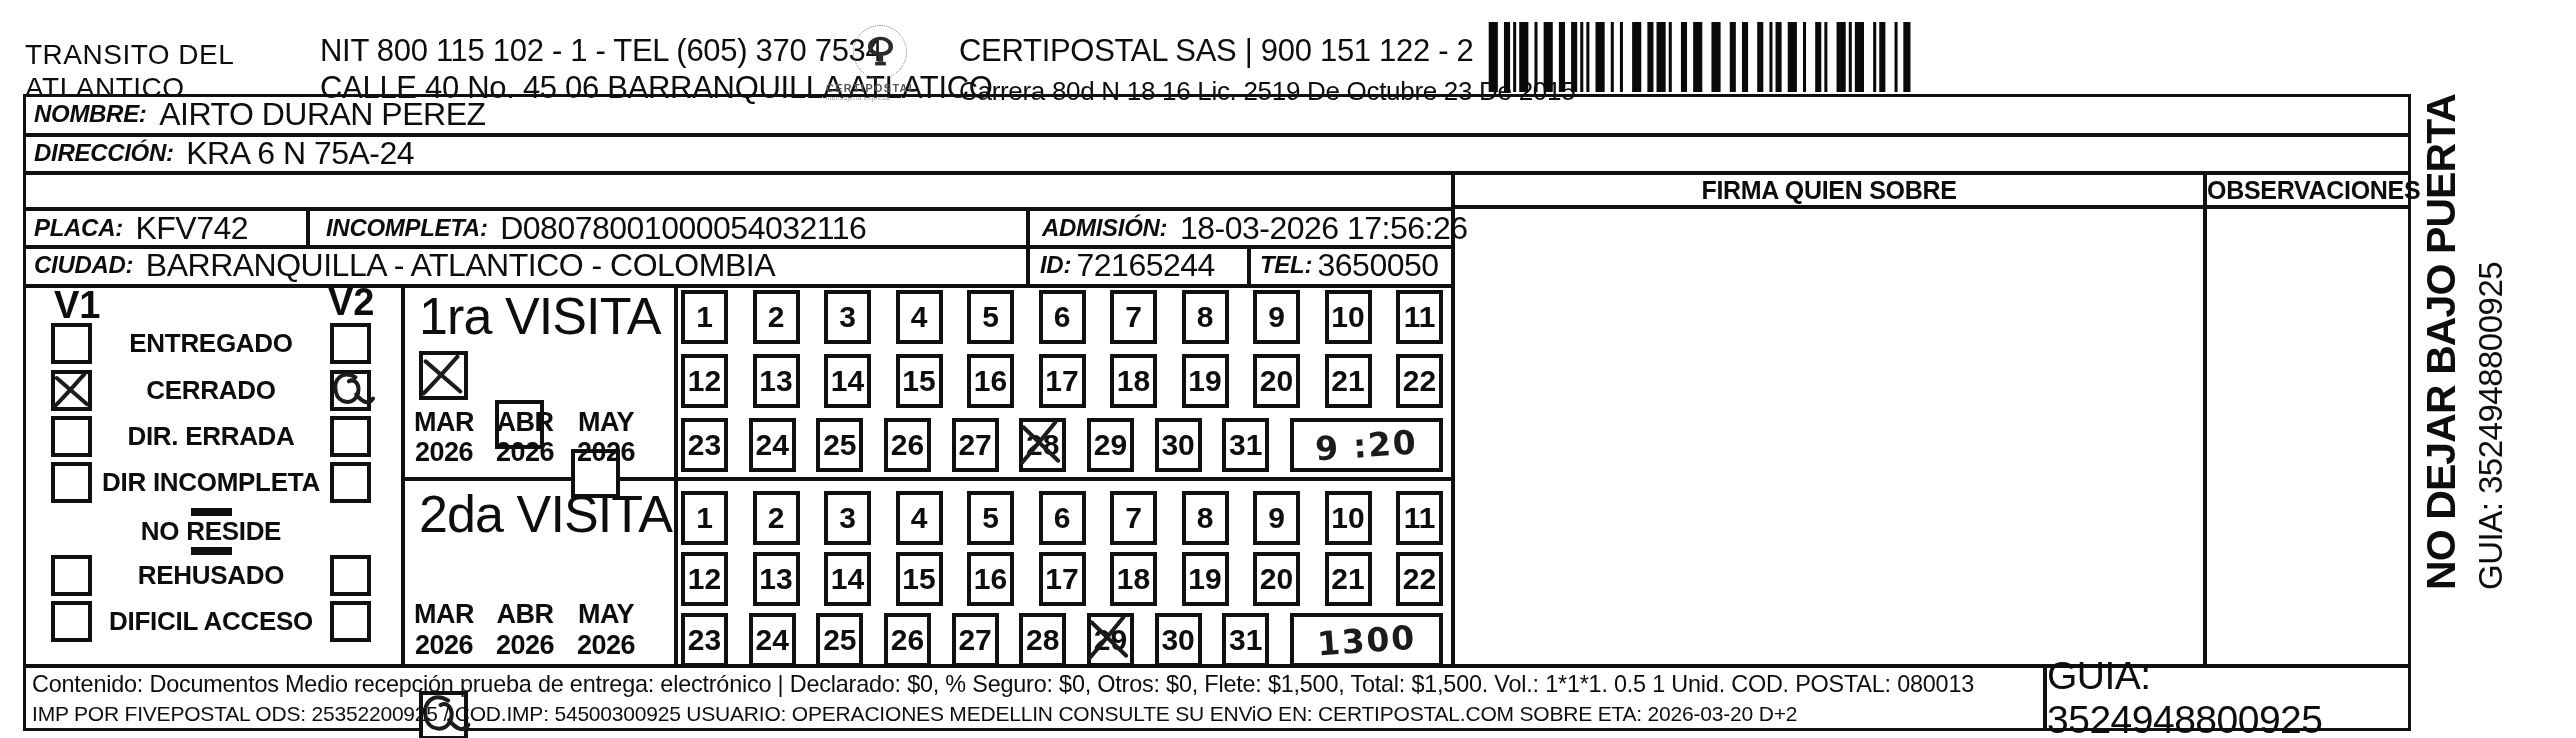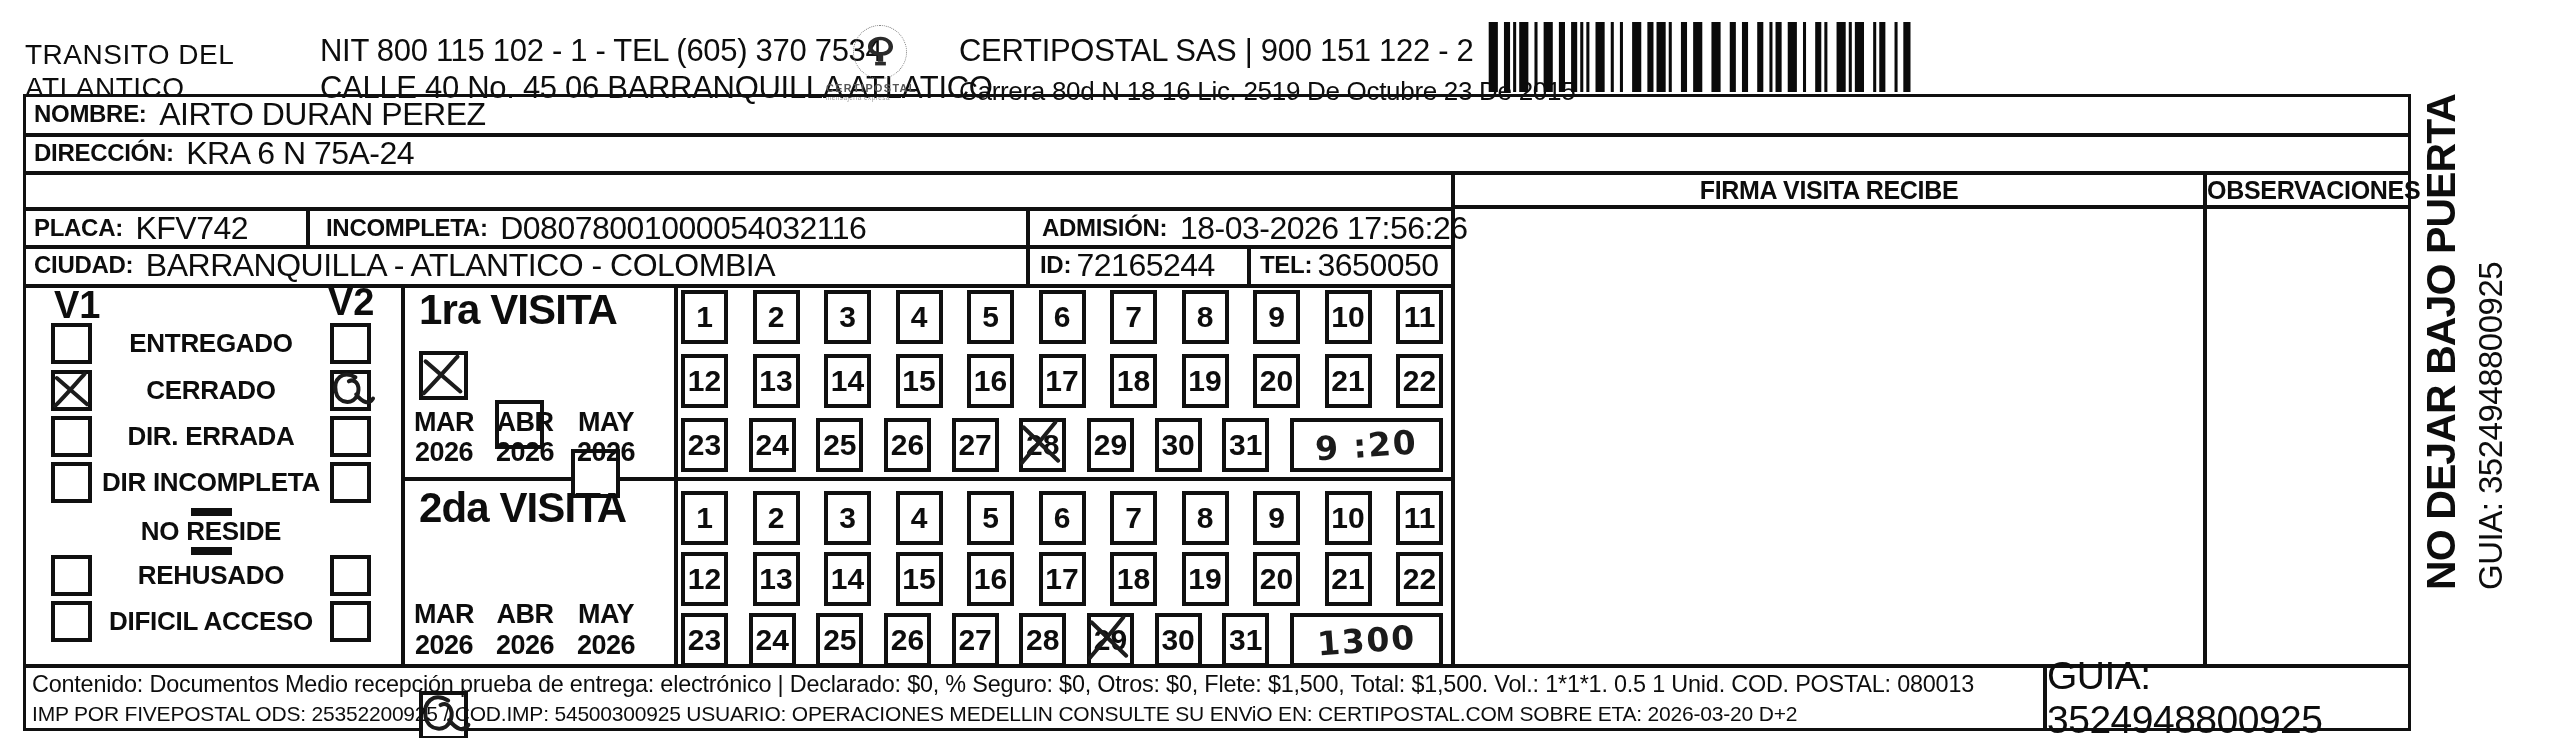--- a/index.html
+++ b/index.html
@@ -14,35 +14,35 @@
   .hdr-line-big{font-size:31px;line-height:37px;font-weight:500;letter-spacing:-0.3px;}
   .hdr-line-sm{font-size:26px;font-weight:500;letter-spacing:-0.3px;}
   .logo-wrap{width:108px;text-align:left;}
   .logo-circle{width:52px;height:52px;border:1.8px dotted #777;border-radius:50%;
                margin:0 auto;display:flex;align-items:center;justify-content:center;}
   .logo-caption{font-size:10.8px;font-weight:bold;color:#555;letter-spacing:1.4px;margin-top:2.7px;}
   .logo-subcaption{font-size:6.3px;color:#999;letter-spacing:0.5px;}
 
   
   .field{display:flex;align-items:center;white-space:nowrap;}
-  .flabel{font-weight:bold;font-size:24px;letter-spacing:-0.3px;}
+  .flabel{font-weight:bold;font-size:24px;letter-spacing:-0.3px;font-style:italic;}
   .fvalue{font-size:32px;margin-left:12.6px;letter-spacing:-0.5px;}
 
   .sec-header{font-weight:bold;font-size:25px;letter-spacing:-0.3px;text-align:center;}
 
   
   .vhdr{font-weight:bold;font-size:38px;}
   .opt-row{position:absolute;left:51px;width:320px;height:42px;display:flex;
            align-items:center;justify-content:space-between;}
   .cb{width:41px;height:41px;border:4.5px solid #101010;box-sizing:border-box;
       position:relative;overflow:visible;background:#fff;}
   .opt-label{flex:1;text-align:center;font-weight:bold;font-size:26px;letter-spacing:-0.3px;}
 
   
-  .visit-title{font-weight:bold;font-size:42px;letter-spacing:-0.9px;}
+  .visit-title{font-weight:normal;font-size:52px;letter-spacing:-0.9px;}
   .cb2{width:49px;height:49px;border:4.5px solid #101010;box-sizing:border-box;
        position:relative;overflow:visible;background:#fff;}
   .mrow{position:absolute;display:flex;width:236px;justify-content:space-between;}
   .mlab{width:74px;text-align:center;font-weight:bold;font-size:27px;letter-spacing:-0.5px;}
 
   
   .day-row{position:absolute;left:681px;width:762px;height:54px;display:flex;
            justify-content:space-between;}
   .day{width:47px;height:54px;border:4.5px solid #101010;box-sizing:border-box;position:relative;
        display:flex;align-items:center;justify-content:center;
@@ -182,21 +182,21 @@
   </div>
   <div class="abs field" style="left:1040px;top:248px;height:34px;">
     <span class="flabel">ID:</span>
     <span class="fvalue" style="margin-left:5.4px;">72165244</span>
   </div>
   <div class="abs field" style="left:1260px;top:248px;height:34px;">
     <span class="flabel">TEL:</span>
     <span class="fvalue" style="margin-left:5.4px;">3650050</span>
   </div>
 
-  <div class="abs sec-header" style="left:1454px;top:176px;width:750px;">FIRMA VISITA RECIBE</div>
+  <div class="abs sec-header" style="left:1454px;top:176px;width:750px;">FIRMA QUIEN SOBRE</div>
   <div class="abs sec-header" style="left:2207px;top:176px;width:203px;">OBSERVACIONES</div>
   <div class="abs" style="left:1455px;top:209px;width:745px;height:452px;"></div>
   <div class="abs" style="left:2207px;top:209px;width:200px;height:452px;"></div>
 
   <div class="abs vhdr" style="left:54px;top:284px;">V1</div>
   <div class="abs vhdr" style="left:328px;top:281px;">V2</div>
   <div id="status-options">
       <div class="opt-row" style="top: 322px;">
         <div class="cb"></div>
         <span class="opt-label">ENTREGADO</span>

